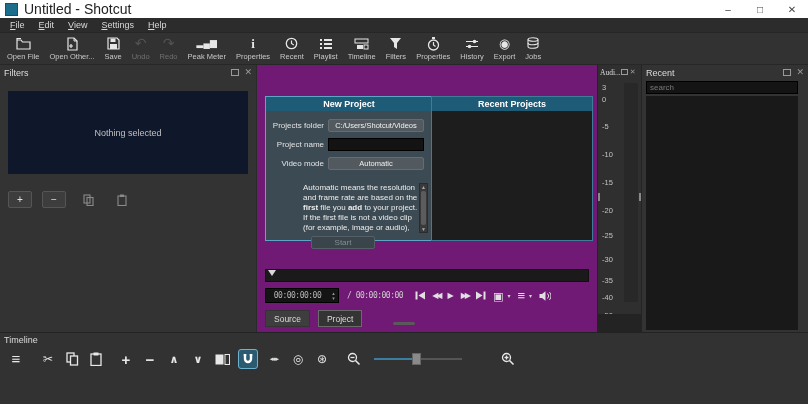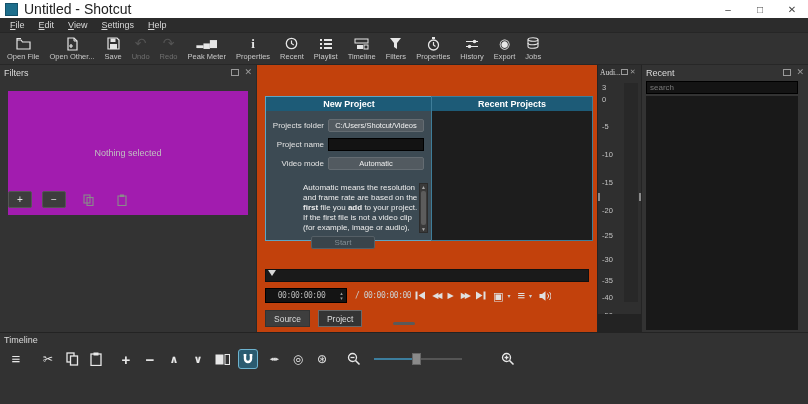--- a/index.html
+++ b/index.html
@@ -34,28 +34,28 @@
 
   
   .panel-head{height:15px;display:flex;align-items:center;padding:0 4px;}
   .panel-title{font-size:9px;color:#dcdcdc;}
   .panel-head .spacer{flex:1;}
   .float-box{width:6px;height:5px;border:1px solid #9a9a9a;margin-right:5px;display:inline-block;}
   .x-glyph{color:#9a9a9a;font-size:9px;line-height:9px;}
 
   
   .filters-panel{width:256px;position:relative;background:#333;border-right:1px solid #2a2a2a;}
-  .filters-empty{position:absolute;left:8px;top:26px;width:240px;height:124px;background:#a21caf;display:flex;align-items:center;justify-content:center;color:#c0c0c0;}
+  .filters-empty{position:absolute;left:8px;top:26px;width:240px;height:83px;background:#0f172a;display:flex;align-items:center;justify-content:center;color:#c0c0c0;}
   .filters-btns{position:absolute;left:8px;top:126px;display:flex;gap:10px;}
   .fbtn{width:22px;height:15px;background:#3d3d3d;border:1px solid #555;border-radius:2px;display:flex;align-items:center;justify-content:center;color:#e0e0e0;font-size:10px;}
   .fbtn.flat{background:transparent;border-color:transparent;color:#8a8a8a;}
   .fbtn svg{display:block;}
 
   
-  .center{width:340px;position:relative;background:#c2410c;}
+  .center{width:340px;position:relative;background:#701a75;}
   .mini-panel{position:absolute;top:31px;height:143px;display:flex;flex-direction:column;}
   .np{left:8px;width:166px;border:1px solid #5da5c4;background:#3c4a53;}
   .rp{left:174px;width:160px;border:1px solid #3e7d99;background:#1d1d1d;}
   .mini-head{height:14px;background:#1d5b77;display:flex;align-items:center;justify-content:center;flex:none;}
   .mini-head span{font-size:9px;font-weight:bold;color:#fff;}
   .np-body{position:relative;flex:1;}
   .np-row{position:absolute;left:0;width:100%;height:13px;display:flex;align-items:center;}
   .np-label{width:58px;text-align:right;padding-right:4px;font-size:8px;color:#e2e2e2;flex:none;}
   .np-btn{width:96px;height:13px;background:#525a60;border:1px solid #646c72;border-radius:2px;color:#f0f0f0;font-size:7.5px;display:flex;align-items:center;justify-content:center;box-sizing:border-box;white-space:nowrap;}
   .np-input{width:96px;height:13px;background:#131313;border:1px solid #000;box-sizing:border-box;}
@@ -64,21 +64,21 @@
   .np-desc-text .b{font-weight:bold;}
   .np-scroll{width:9px;background:#3a3a3a;border:1px solid #2c2c2c;display:flex;flex-direction:column;align-items:center;justify-content:space-between;box-sizing:border-box;}
   .np-scroll .arr{font-size:5px;color:#aaa;line-height:6px;}
   .np-scroll .thumb{width:5px;flex:1;margin:1px 0;background:#5c5c5c;border-radius:2px;}
   .start-btn{position:absolute;left:45px;top:125px;width:64px;height:13px;background:#39444b;border:1px solid #555f66;border-radius:2px;color:#838e95;font-size:8px;display:flex;align-items:center;justify-content:center;box-sizing:border-box;}
 
   
   .scrubber{position:absolute;left:8px;top:204px;width:324px;height:13px;background:#1a1a1a;border:1px solid #101010;box-sizing:border-box;}
   .playhead{position:absolute;left:2px;top:0;width:0;height:0;border-left:4px solid transparent;border-right:4px solid transparent;border-top:6px solid #d8d8d8;}
   .tc-row{position:absolute;left:8px;top:223px;width:324px;height:15px;display:flex;align-items:center;}
-  .tc-spin{width:82px;height:15px;background:#141414;border:1px solid #000;box-sizing:border-box;display:flex;align-items:center;}
+  .tc-spin{width:74px;height:15px;background:#141414;border:1px solid #000;box-sizing:border-box;display:flex;align-items:center;}
   .tc-value{flex:1;text-align:center;color:#b4b4b4;font-size:8px;font-family:"DejaVu Sans Mono",monospace;letter-spacing:-0.5px;}
   .tc-arrows{width:9px;display:flex;flex-direction:column;align-items:center;line-height:5px;}
   .tc-arrows span{font-size:5px;color:#999;}
   .tc-total{margin-left:8px;color:#cccccc;font-size:8px;font-family:"DejaVu Sans Mono",monospace;letter-spacing:-0.5px;}
   .transport{position:absolute;right:38px;top:0;height:15px;display:flex;align-items:center;gap:7px;}
   .tr-btn{color:#e0e0e0;font-size:8px;display:flex;align-items:center;line-height:10px;}
   .tr-btn svg{display:block;}
   .tr-arrow{font-size:6px;color:#cfcfcf;margin-left:-3px;}
   .tight{letter-spacing:-2px;}
 

